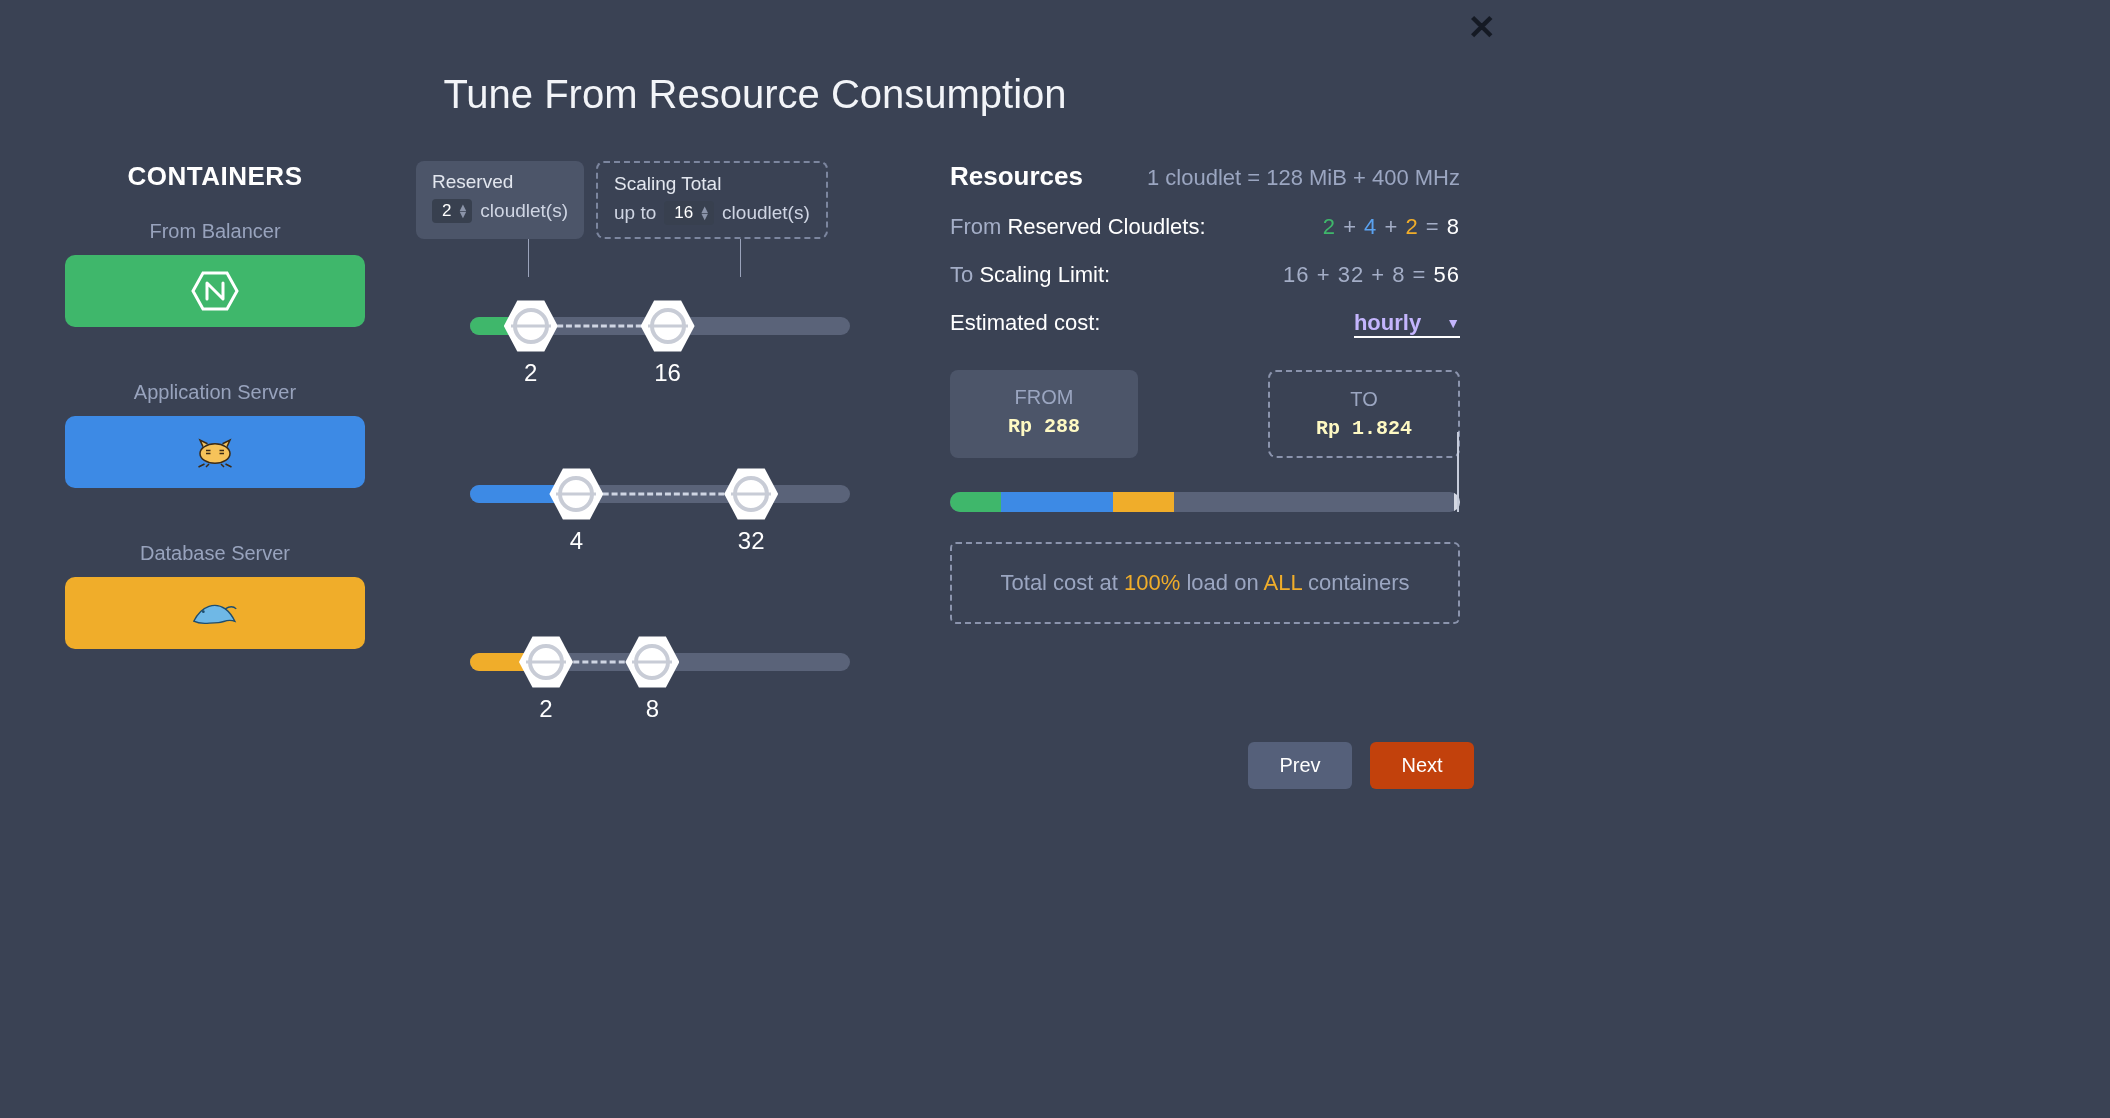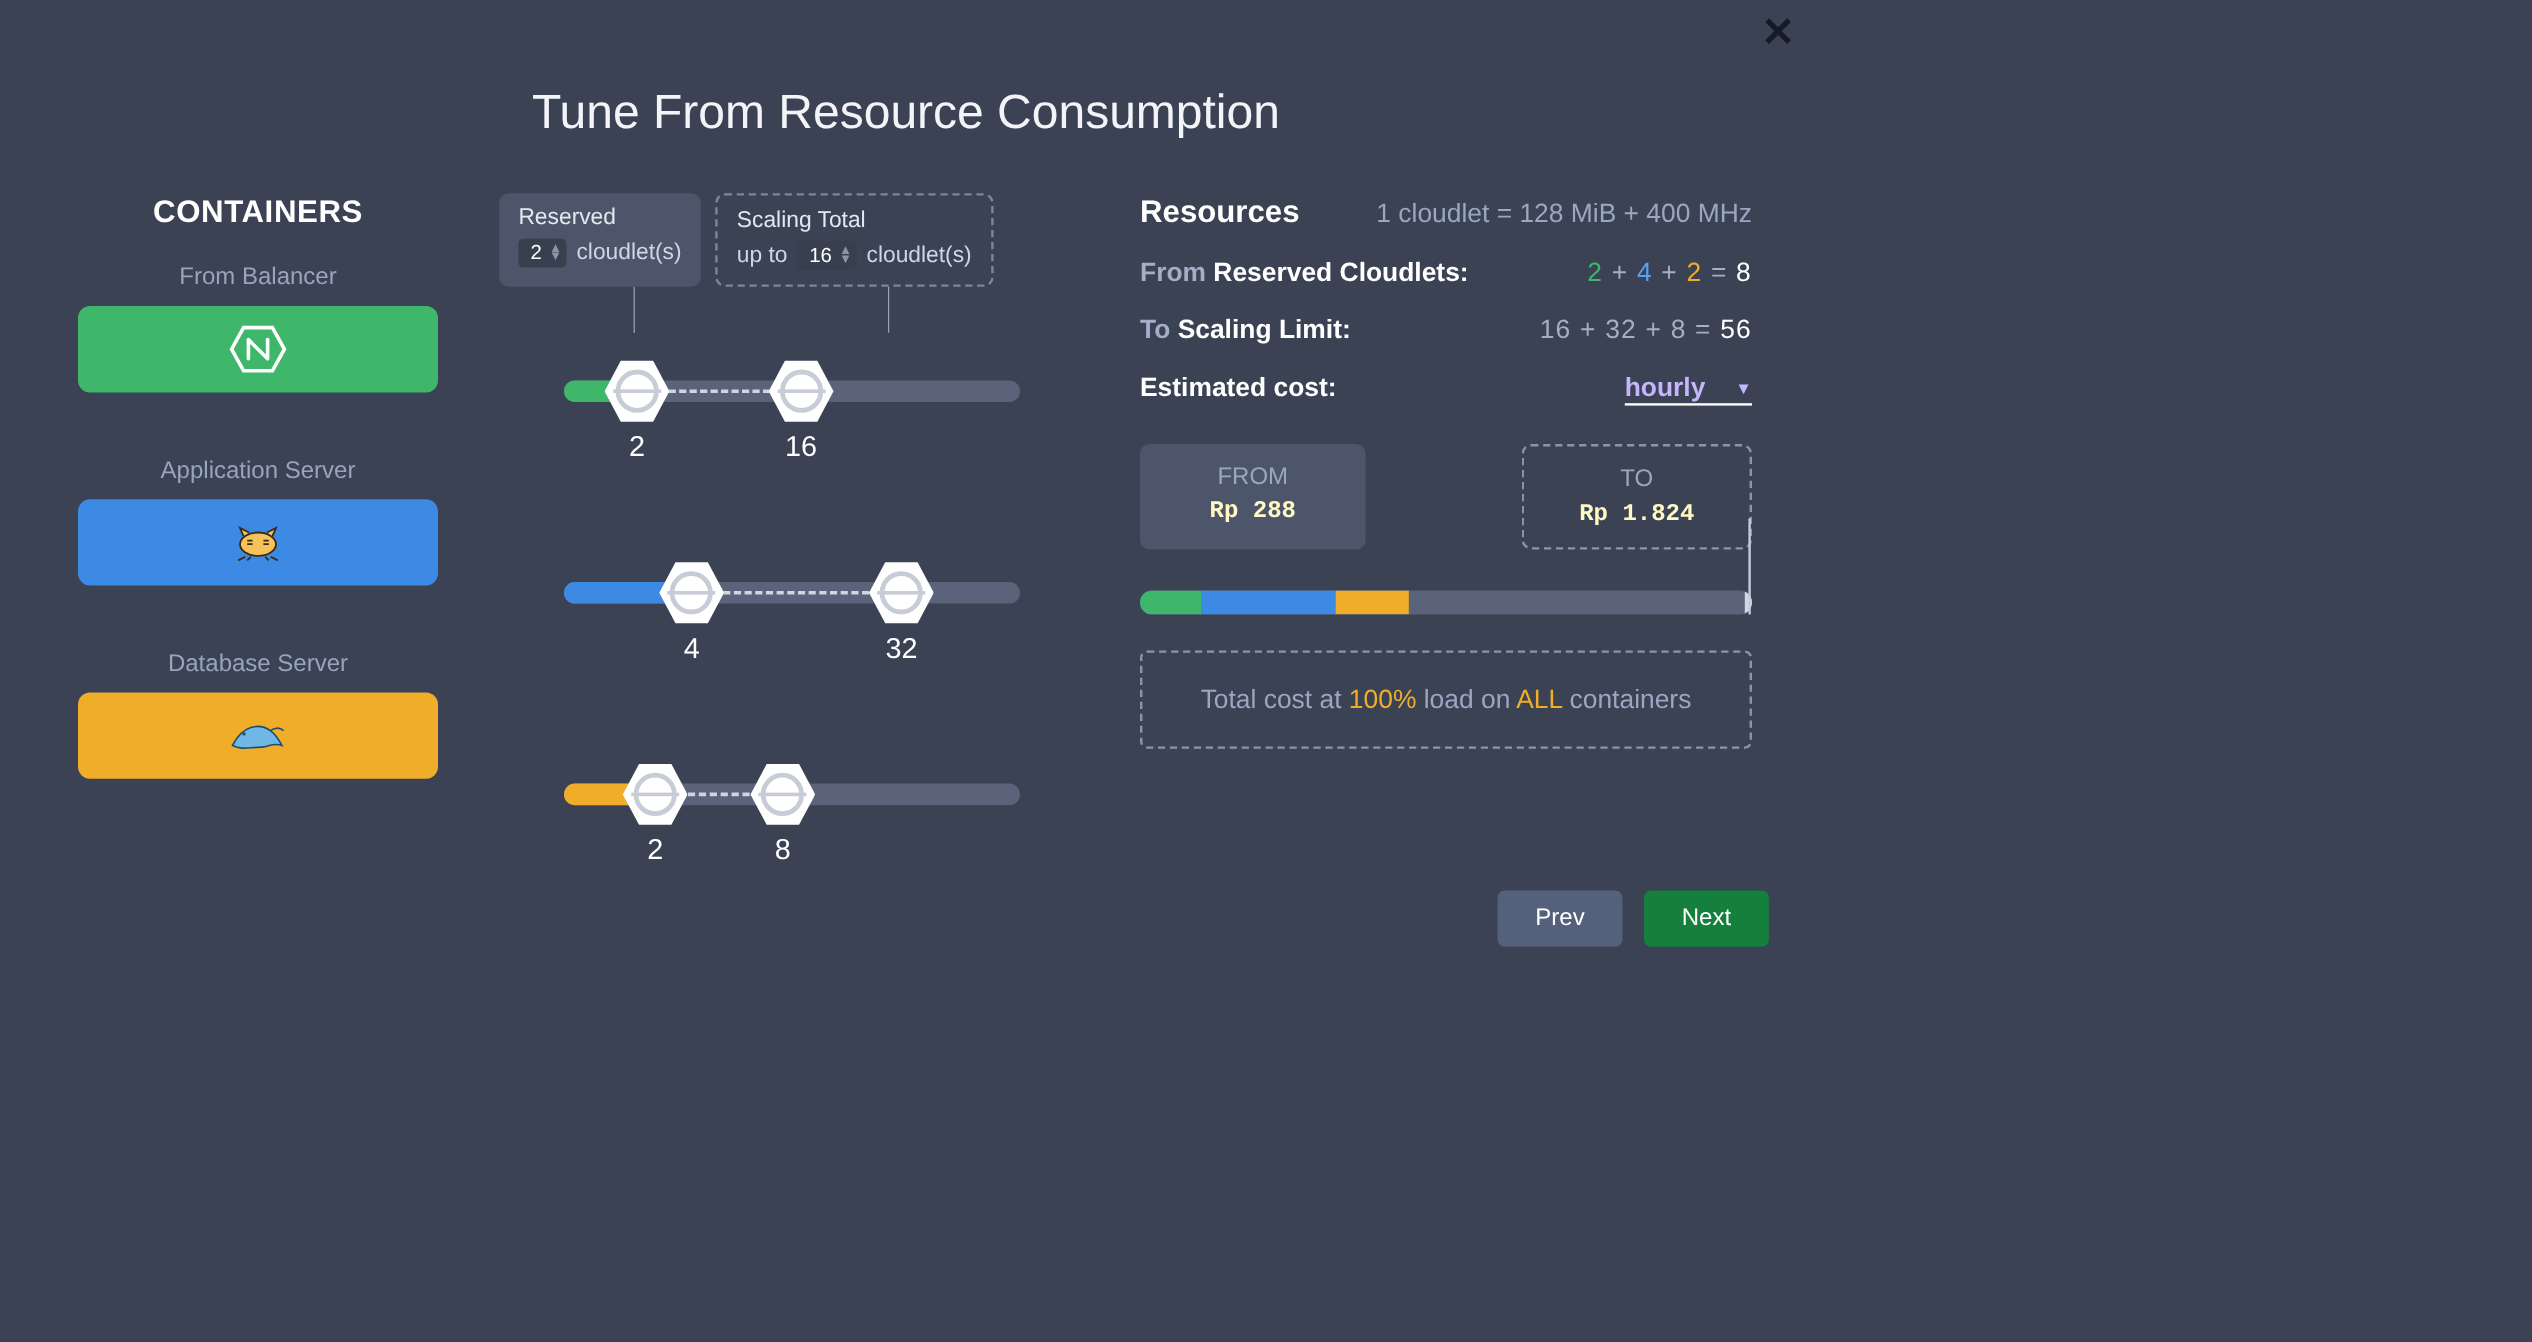--- a/index.html
+++ b/index.html
@@ -145,21 +145,21 @@
   .tlabel {
     position:absolute; top: 102px;
     transform: translateX(-50%);
     color:#fff; font-size: 24px;
   }
 
   
   .rrow { display:flex; align-items:baseline; justify-content:space-between; margin-bottom: 22px; font-size:22px; }
   .rhead { font-weight:700; font-size:26px; color:#fff; }
   .faint { color:#9ba6c1; }
-  .lbl   { color:#a4aec7;font-weight:bold; }
+  .lbl   { color:#a4aec7; }
   .lbl .w { color:#fff; }
   .eq { color:#a4aec7; font-size:22px; letter-spacing:1px;}
   .eq .g { color:#3fb76b; }
   .eq .b { color:#5aa2f0; }
   .eq .o { color:#f0ad2a; }
   .eq .sum { color:#fff; }
   .period {
     color:#c4b5fd; font-weight:700; font-size:22px;
     border-bottom: 2px solid #fff;
     display:inline-flex; align-items:center; gap:25px;
@@ -217,21 +217,21 @@
   .btn {
     min-width: 104px;
     padding: 12px 24px;
     border:none;
     border-radius: 6px;
     font-size: 20px;
     color:#fff;
     cursor:pointer;
   }
   .btn.prev { background:#55607a; }
-  .btn.next { background:#15803d; }
+  .btn.next { background:#c2410c; }
 
   
   .icon-svg { width:48px; height:44px; }
 </style>
 </head>
 <body>
 
 <div class="modal">
 
   <div class="close-x">✕</div>

